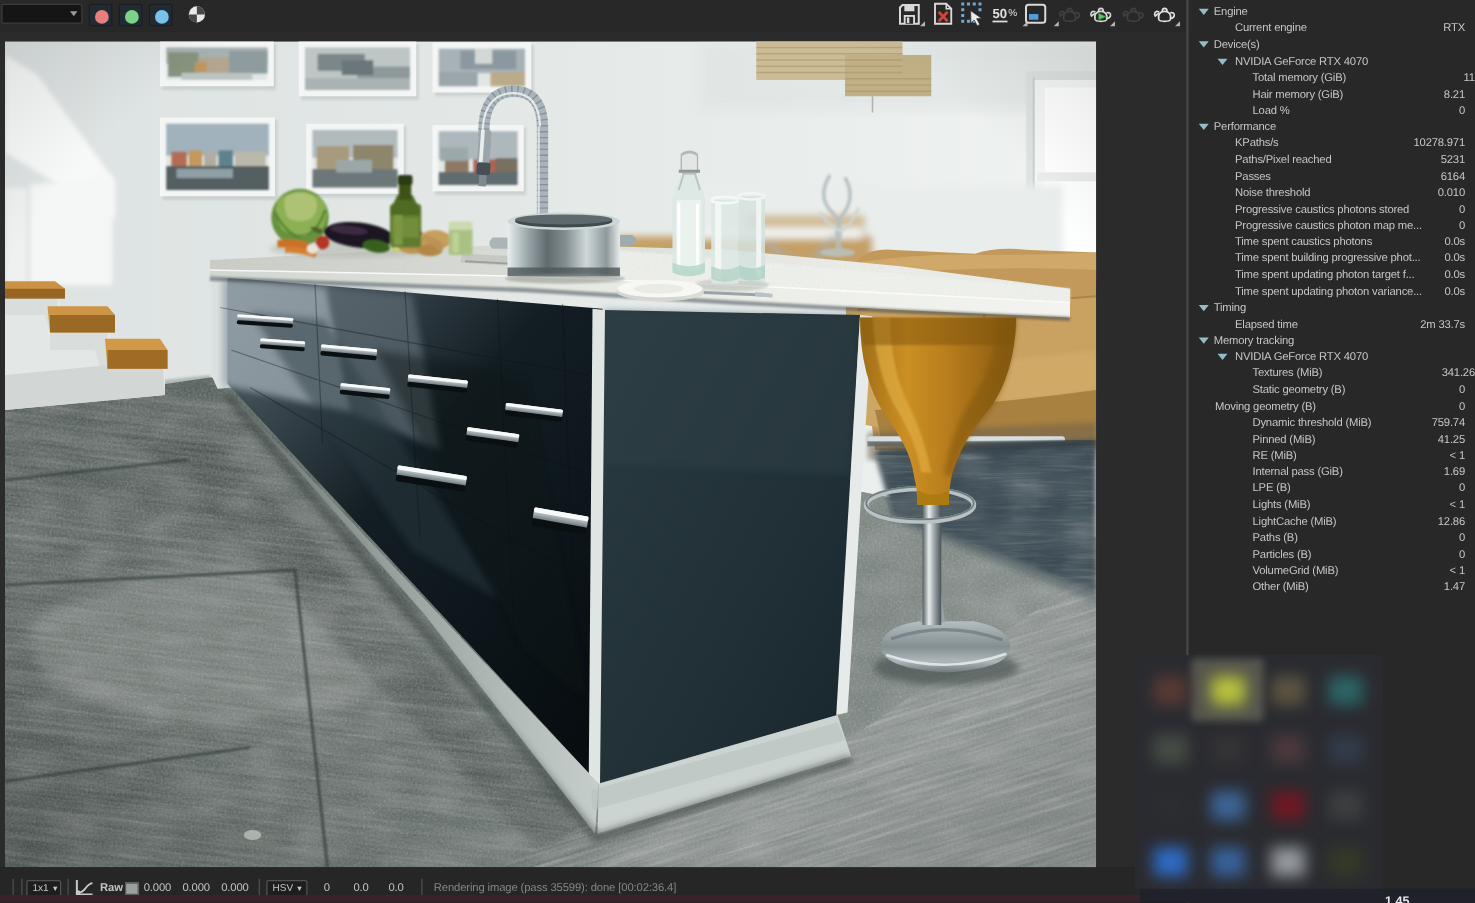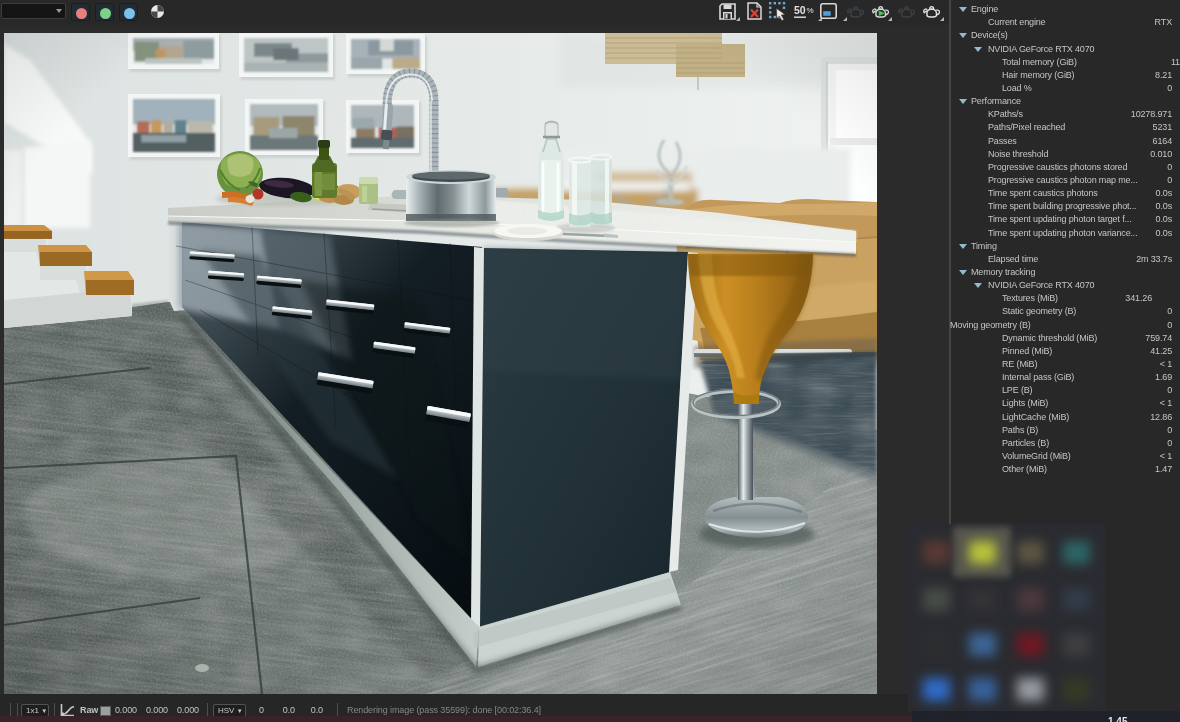--- a/index.html
+++ b/index.html
@@ -651,24 +651,24 @@
     <div class="pval" style="top:227.6px;width:120px;left:1052px">0.0s</div>
     <div class="tri" style="left:959px;top:243.7px"></div>
     <div class="prow" style="left:971px;top:240.7px">Timing</div>
     <div class="prow" style="left:988px;top:253.9px">Elapsed time</div>
     <div class="pval" style="top:253.9px;width:120px;left:1052px">2m 33.7s</div>
     <div class="tri" style="left:959px;top:270.0px"></div>
     <div class="prow" style="left:971px;top:267.0px">Memory tracking</div>
     <div class="tri" style="left:974px;top:283.1px"></div>
     <div class="prow" style="left:988px;top:280.1px">NVIDIA GeForce RTX 4070</div>
     <div class="prow" style="left:1002px;top:293.3px">Textures (MiB)</div>
-    <div class="pval" style="top:293.3px;width:100px;left:1052px">341.26</div>
+    <div class="pval" style="top:293.3px;width:128px;left:1052px">341.26</div>
     <div class="prow" style="left:1002px;top:306.4px">Static geometry (B)</div>
     <div class="pval" style="top:306.4px;width:120px;left:1052px">0</div>
-    <div class="prow" style="left:950px;top:319.6px">Moving geometry (B)</div>
+    <div class="prow" style="left:972px;top:319.6px">Moving geometry (B)</div>
     <div class="pval" style="top:319.6px;width:120px;left:1052px">0</div>
     <div class="prow" style="left:1002px;top:332.7px">Dynamic threshold (MiB)</div>
     <div class="pval" style="top:332.7px;width:120px;left:1052px">759.74</div>
     <div class="prow" style="left:1002px;top:345.9px">Pinned (MiB)</div>
     <div class="pval" style="top:345.9px;width:120px;left:1052px">41.25</div>
     <div class="prow" style="left:1002px;top:359.0px">RE (MiB)</div>
     <div class="pval" style="top:359.0px;width:120px;left:1052px">&lt; 1</div>
     <div class="prow" style="left:1002px;top:372.2px">Internal pass (GiB)</div>
     <div class="pval" style="top:372.2px;width:120px;left:1052px">1.69</div>
     <div class="prow" style="left:1002px;top:385.3px">LPE (B)</div>

